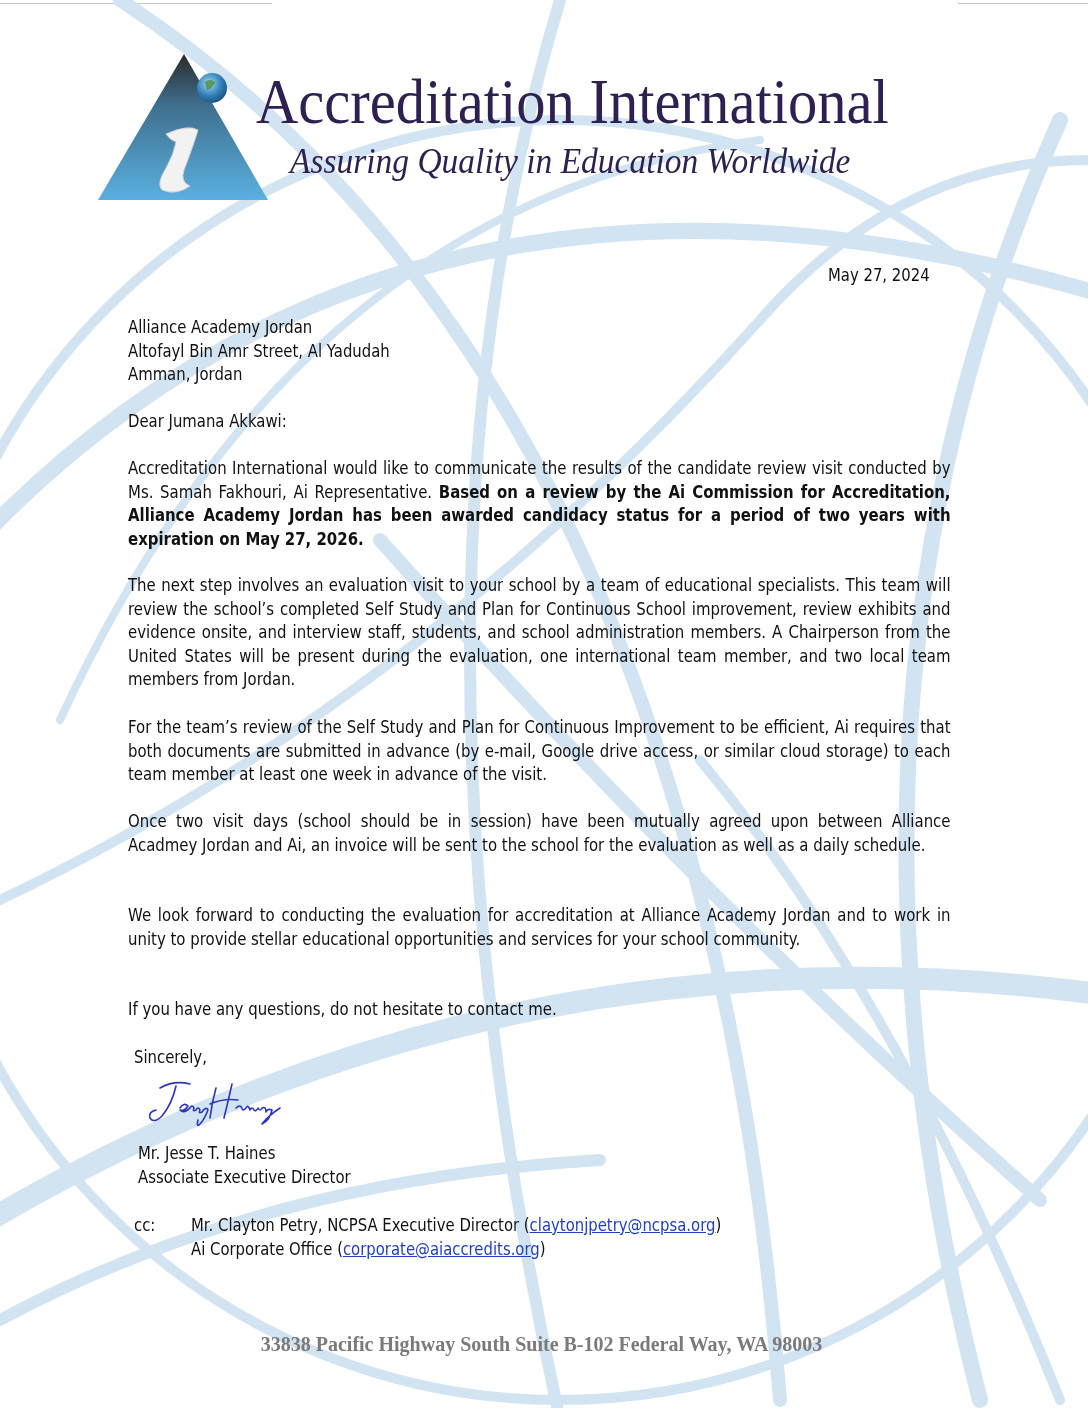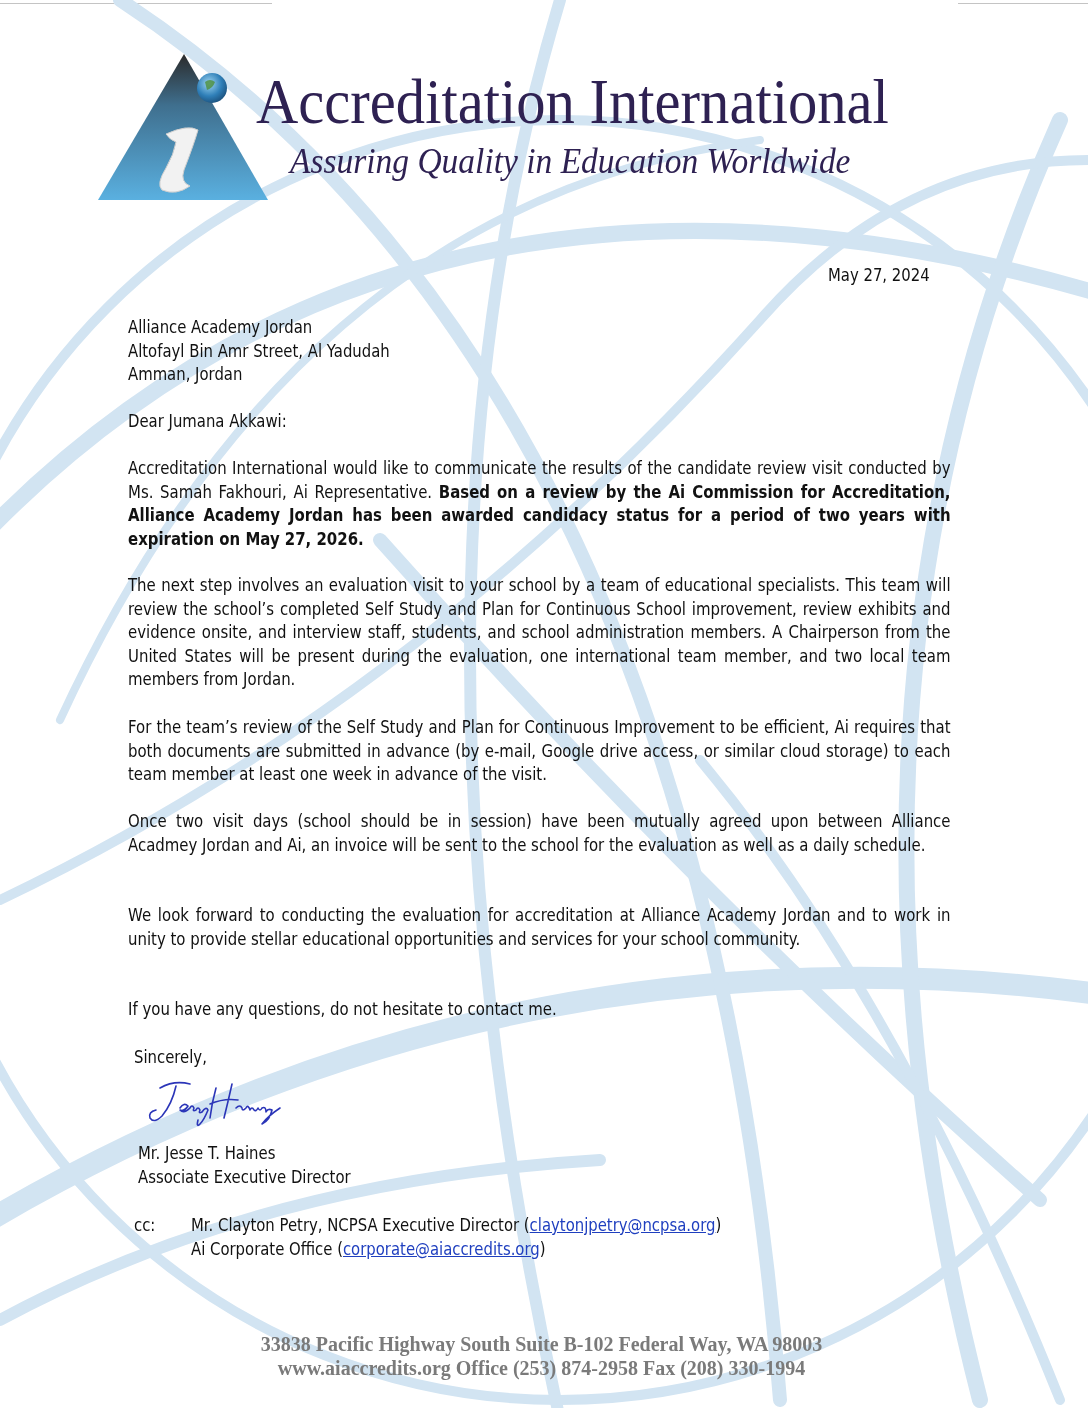--- a/index.html
+++ b/index.html
@@ -146,14 +146,13 @@
     <div>Associate Executive Director</div>
   </div>
 
   <div class="text cc-label condensed">cc:</div>
   <div class="text cc-lines condensed">
     <div><span>Mr. Clayton Petry, NCPSA Executive Director (</span><a class="link" href="#">claytonjpetry@ncpsa.org</a><span>)</span></div>
     <div><span>Ai Corporate Office (</span><a class="link" href="#">corporate@aiaccredits.org</a><span>)</span></div>
   </div>
 
   <div class="footer footer-1">33838 Pacific Highway South Suite B-102 Federal Way, WA 98003</div>
-  <div class="footer footer-2">www.aiaccredits.org Office (253) 874-2958 Fax (208) 330-1994</div>
 </div>
 
 </body></html>

